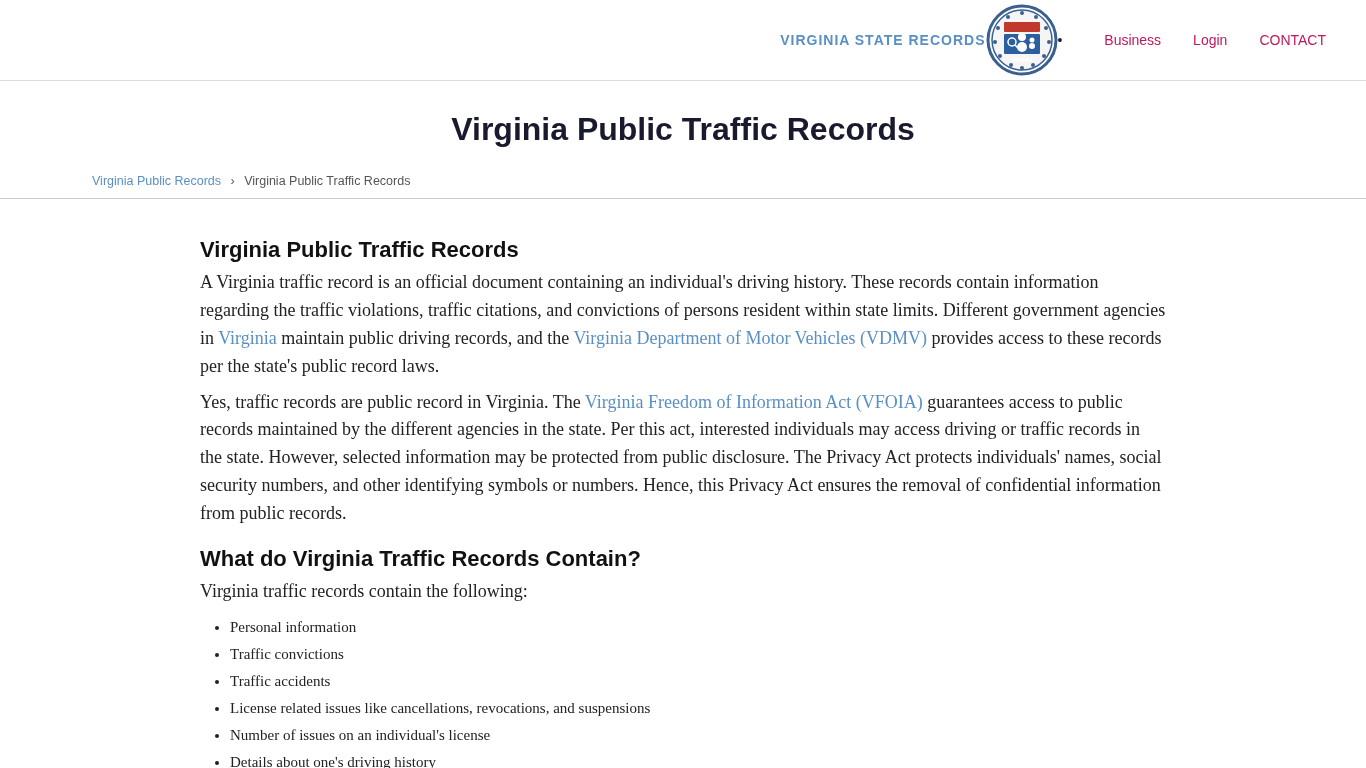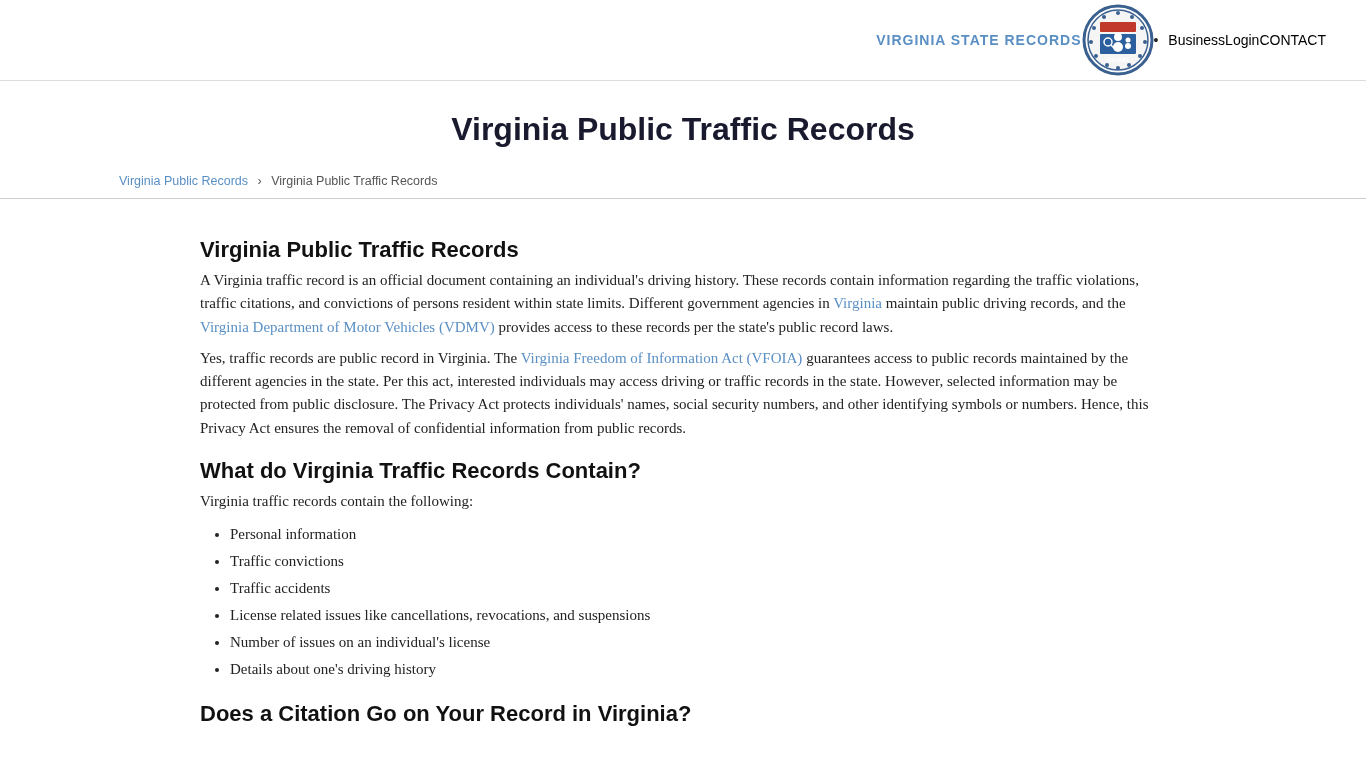--- a/index.html
+++ b/index.html
@@ -33,40 +33,41 @@
     }
     .logo-seal {
       width: 72px;
       height: 72px;
     }
     .header-right {
       font-family: Arial, sans-serif;
       font-size: 14px;
     }
     .header-right a {
-      color: #000000;
-      text-decoration: none;
+      color: #be185d;
+      text-decoration: none;
+      margin-left: 32px;
     }
     .header-right span.bullet {
       margin-right: 6px;
     }
     
     .page-title-section {
       text-align: center;
       padding: 30px 40px 20px 40px;
     }
     .page-title-section h1 {
       font-family: Arial, Helvetica, sans-serif;
       font-size: 32px;
       font-weight: bold;
       color: #1a1a2e;
     }
     
     .breadcrumb {
-      padding: 6px 119px;
+      padding: 6px 92px;
       font-family: Arial, sans-serif;
       font-size: 12.5px;
       color: #5a8fc4;
       border-bottom: 1px solid #ccc;
       padding-bottom: 10px;
     }
     .breadcrumb a {
       color: #5a8fc4;
       text-decoration: none;
     }
@@ -86,21 +87,21 @@
     .section-title {
       font-family: Arial, Helvetica, sans-serif;
       font-size: 22px;
       font-weight: bold;
       color: #111;
       margin-top: 18px;
       margin-bottom: 6px;
     }
     .content-para {
       font-family: Times New Roman, Times, serif;
-      font-size: 15px;
+      font-size: 18px;
       line-height: 1.55;
       color: #222;
       margin-bottom: 8px;
     }
     .content-para a, .inline-link {
       color: #5a8fc4;
       text-decoration: none;
     }
     ul.content-list {
       margin-left: 30px;

